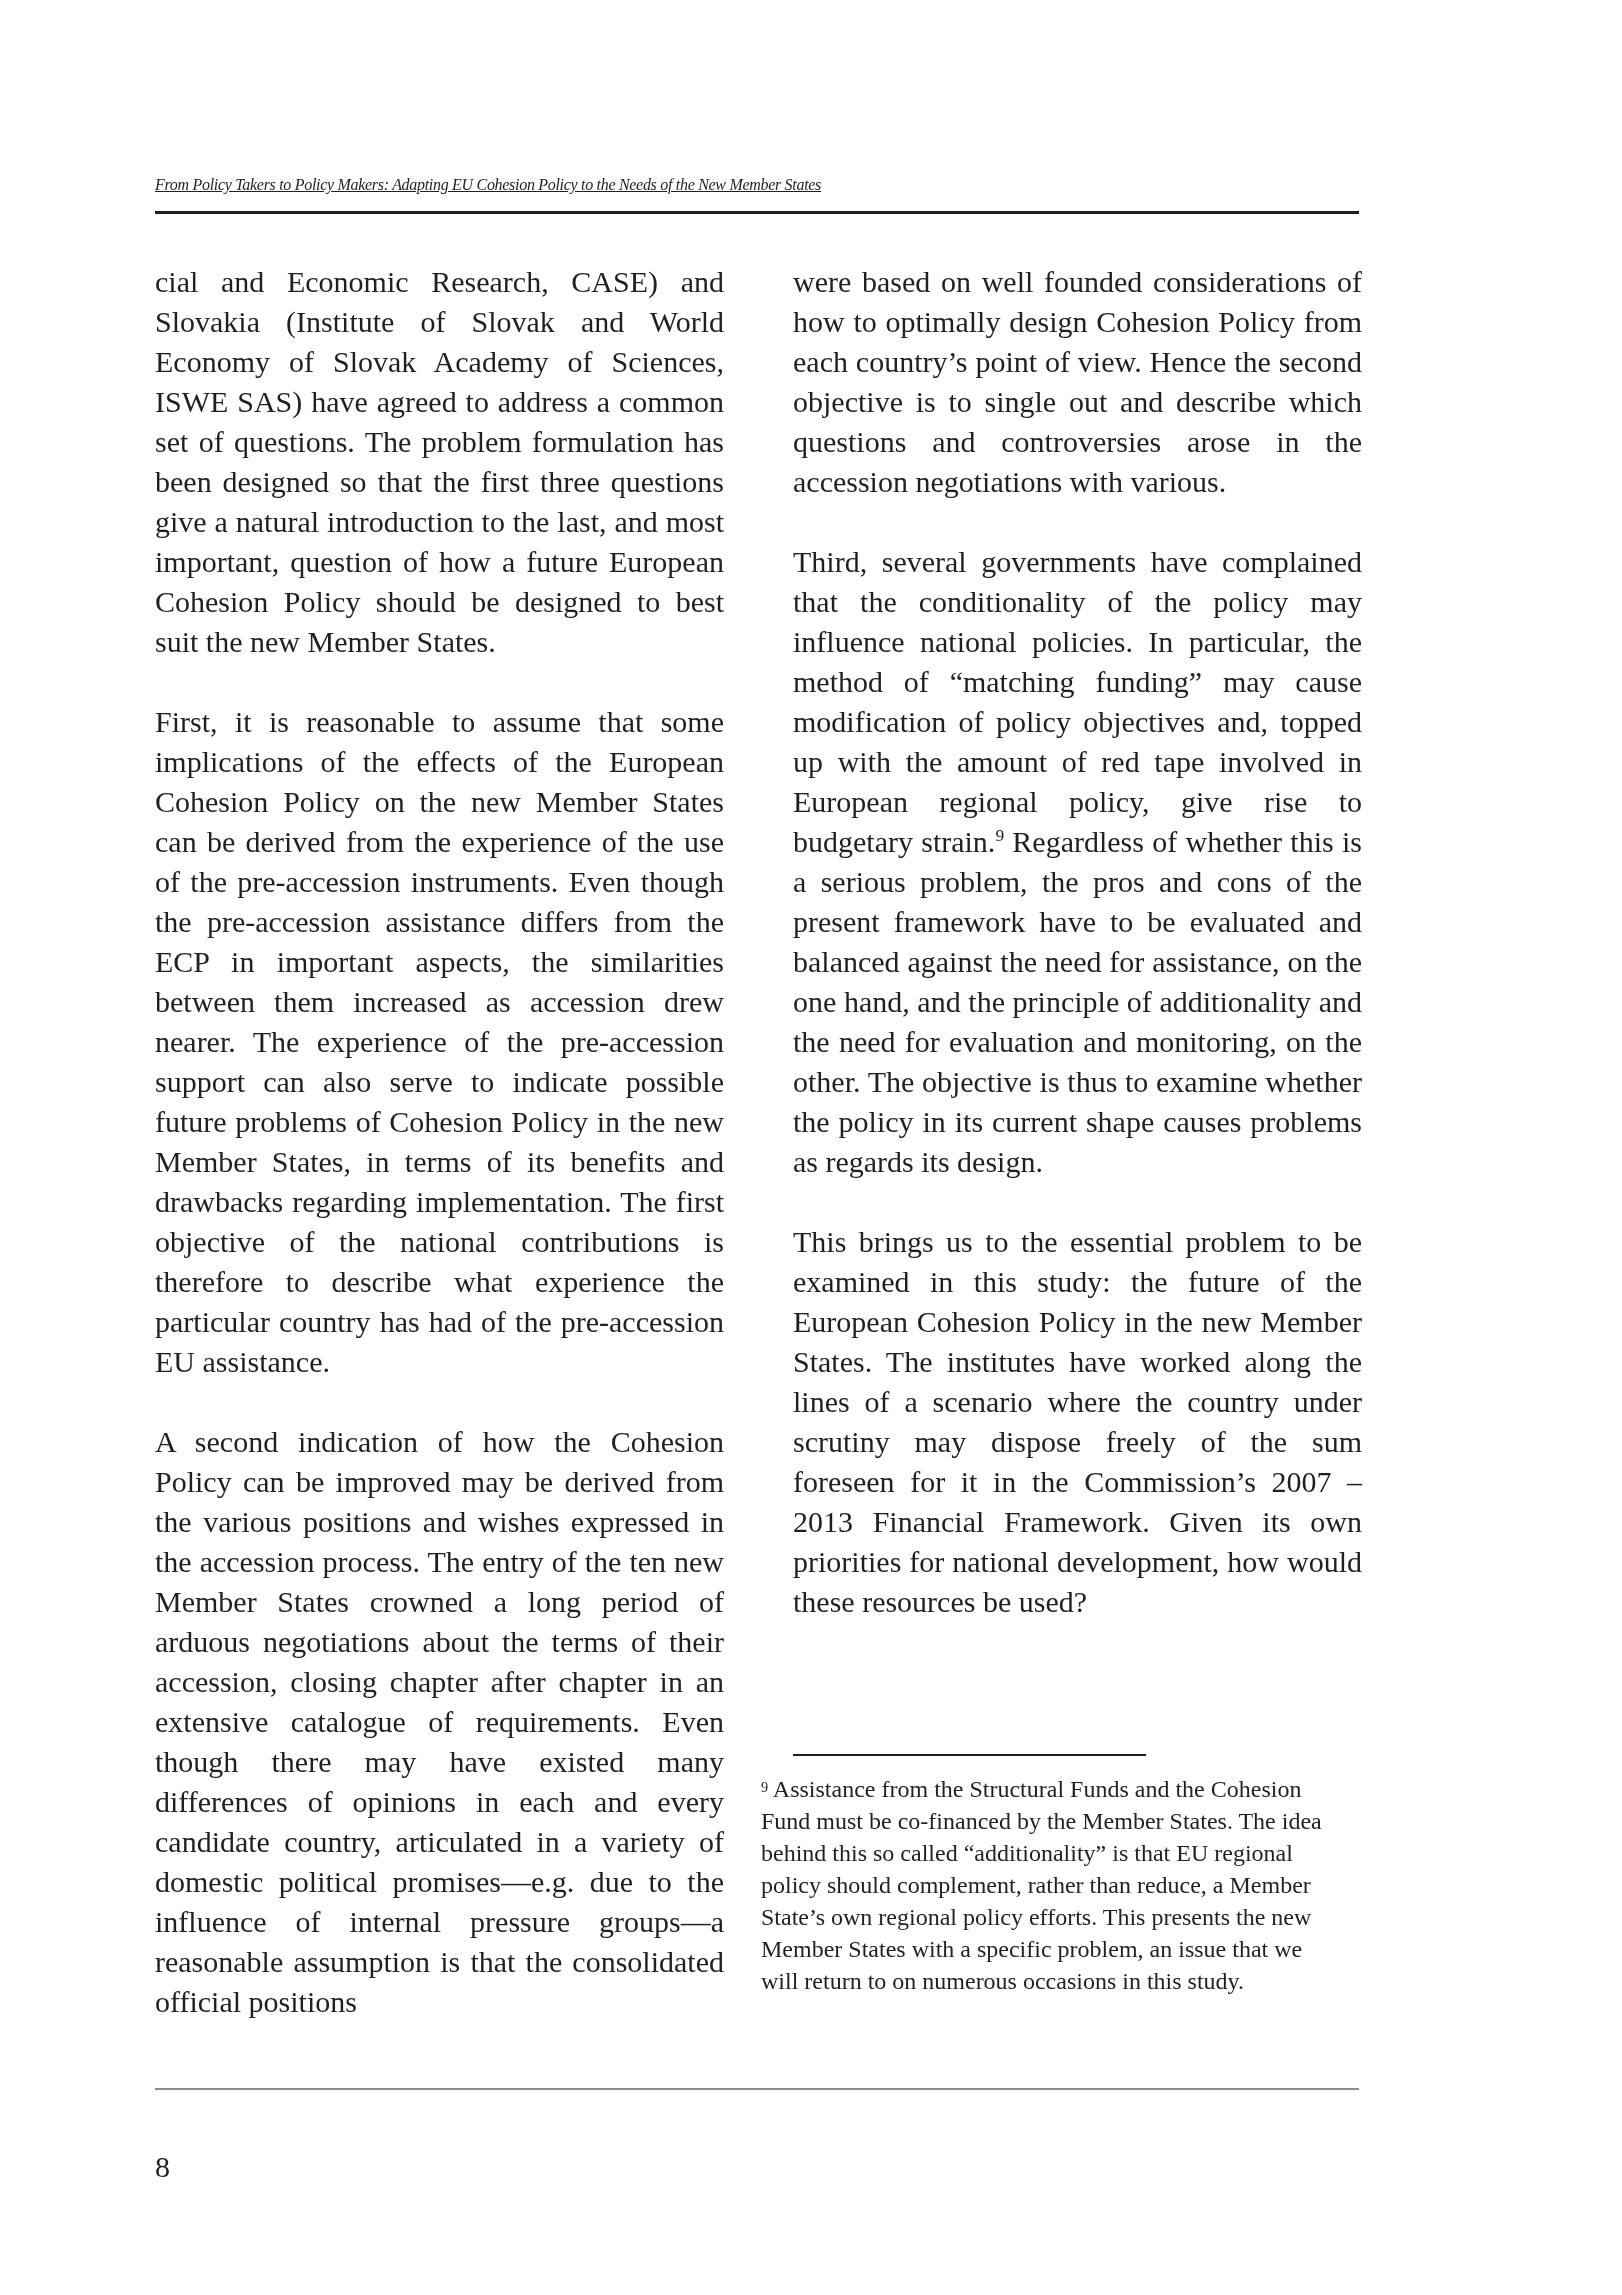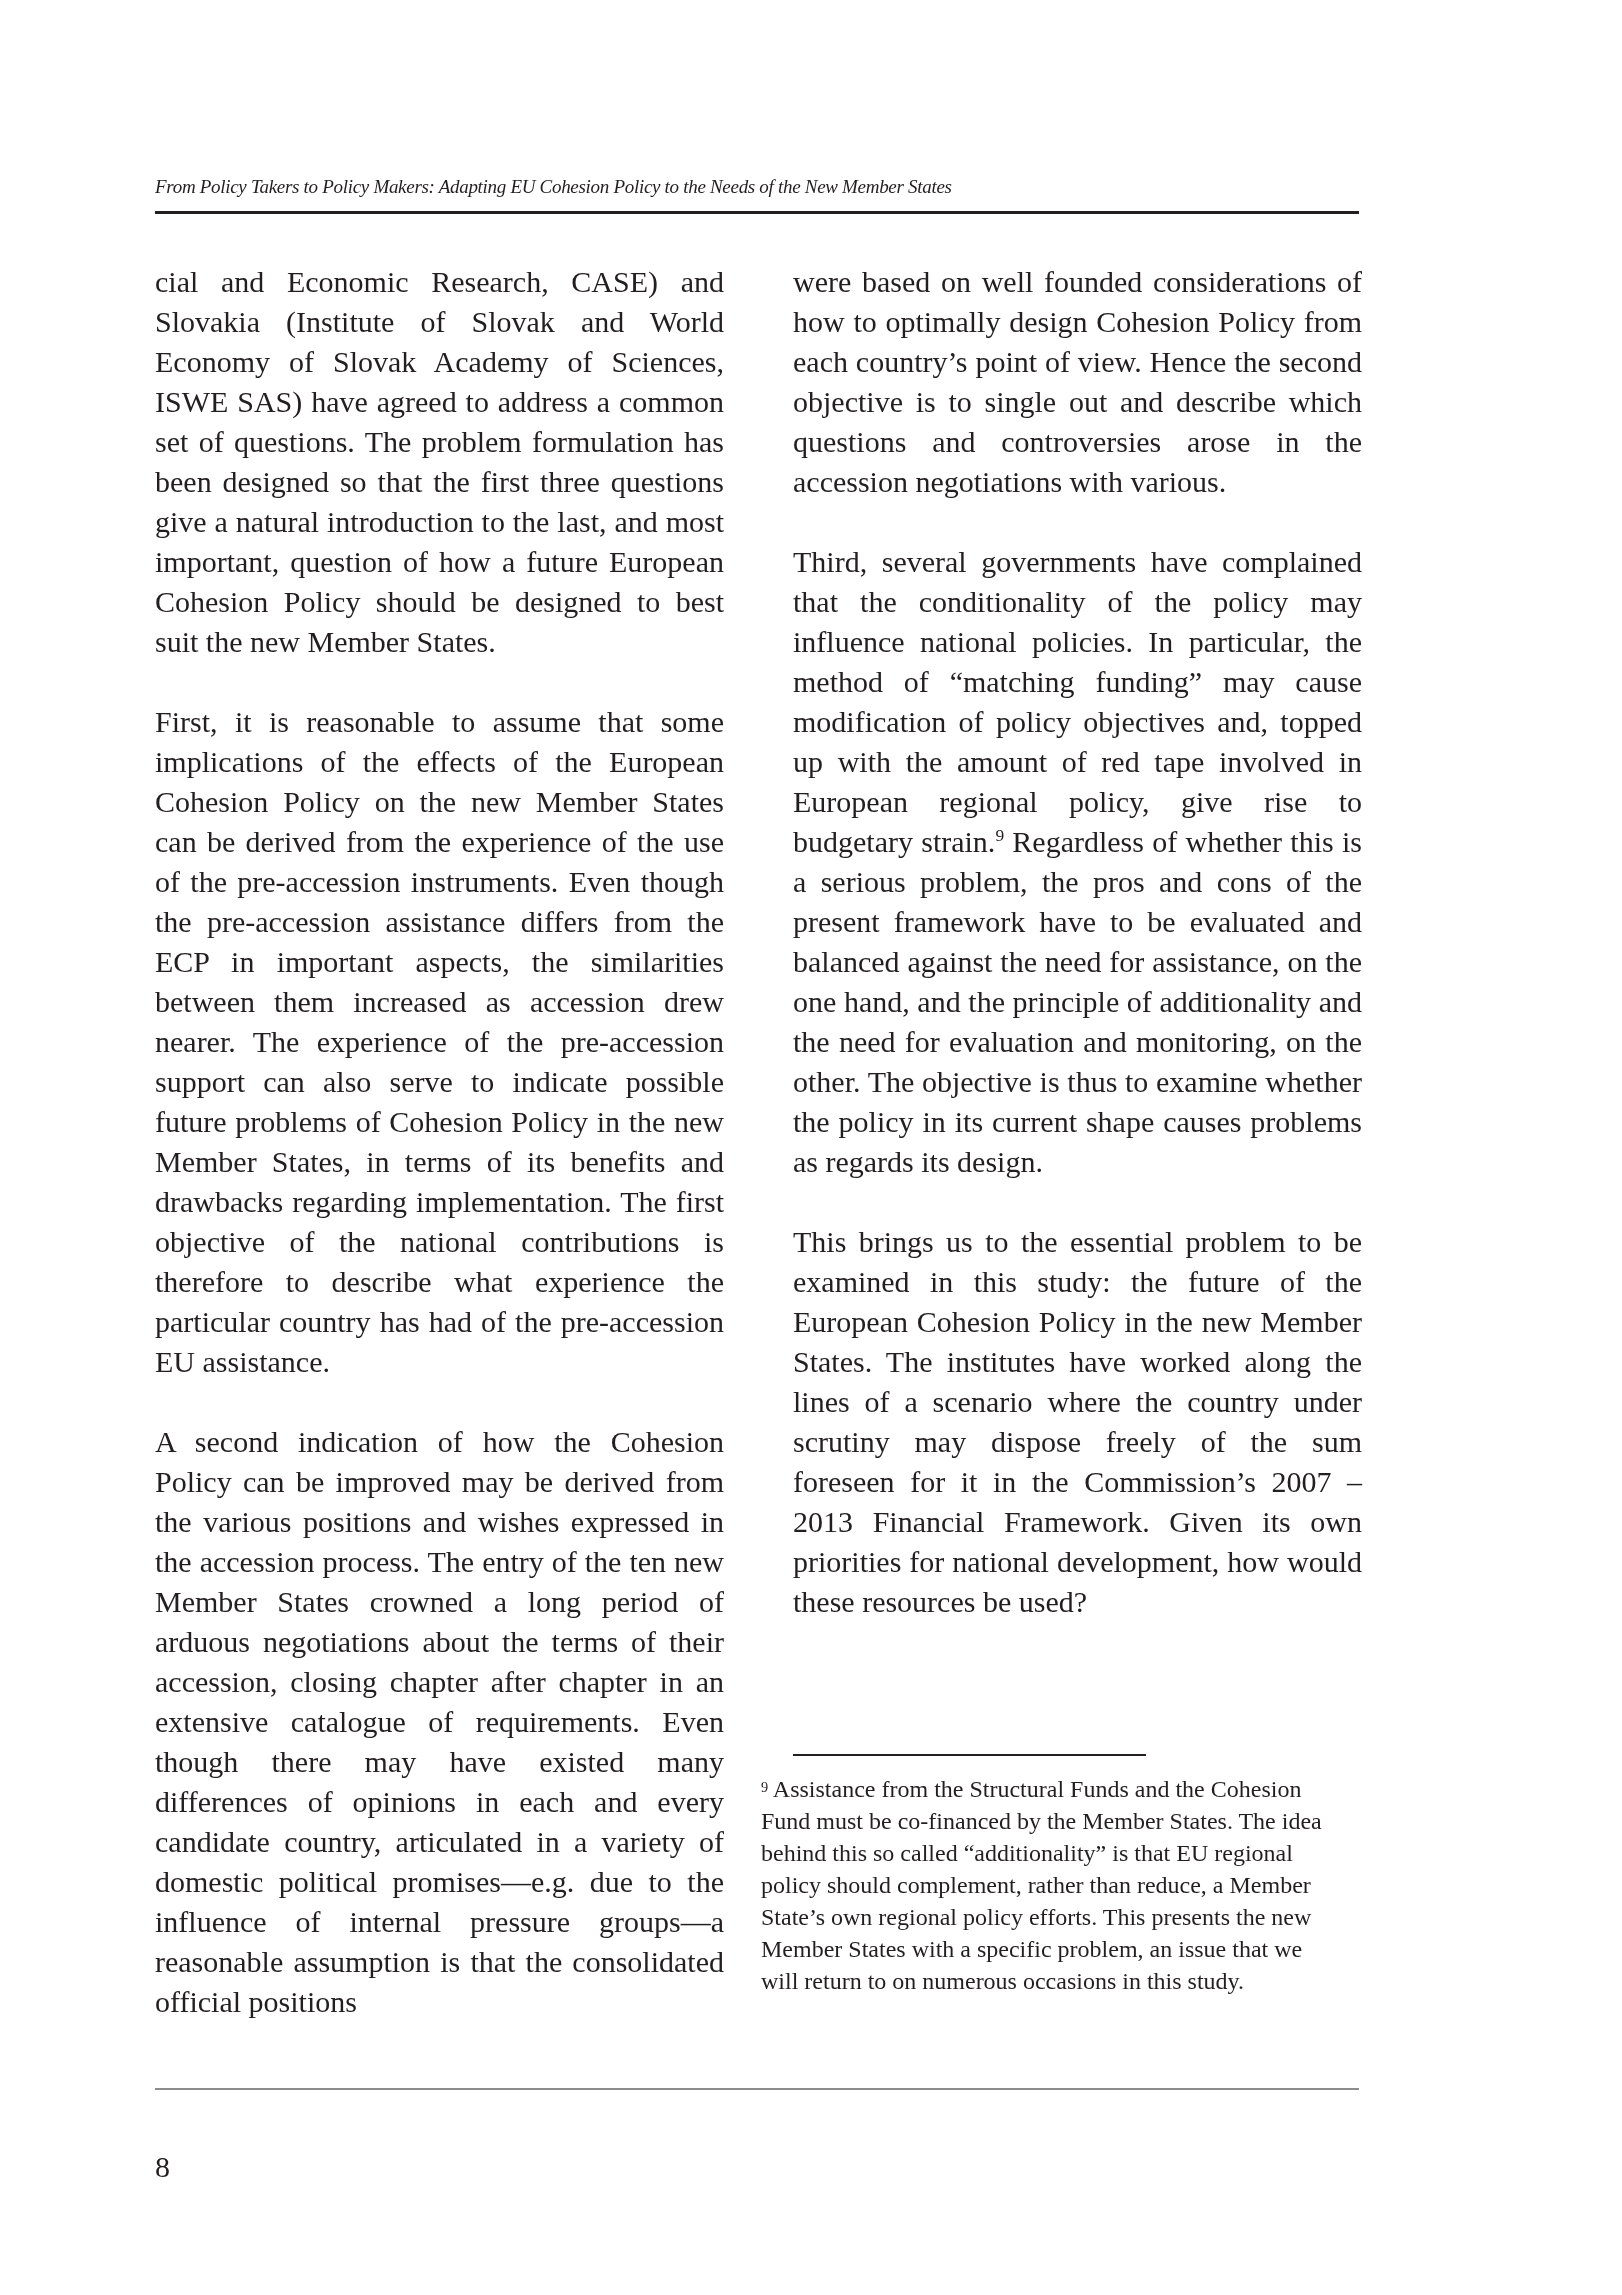--- a/index.html
+++ b/index.html
@@ -1,19 +1,19 @@
 <!DOCTYPE html>
 <html style="font-size:12.7px"><head>
 <meta charset="utf-8">
 <style>
   html, body { margin:0; padding:0; background:#ffffff; }
   body { width:1622px; height:2295px; position:relative; overflow:hidden;
          font-family:"Liberation Serif", "DejaVu Serif", serif; color:#231f20; }
   .running-head { position:absolute; left:155px; top:176px; width:1204px;
-         font-style:italic; font-size:19px; letter-spacing:-0.3px; white-space:nowrap; }
+         font-style:italic; font-size:16px; letter-spacing:-0.3px; white-space:nowrap;text-decoration:underline; }
   .head-rule { position:absolute; left:155px; top:211px; width:1204px; height:3.2px; background:#231f20; }
   .col { position:absolute; top:262px; width:569px; font-size:30px; line-height:40px;
          text-align:justify; hyphens:manual; }
   .col.left { left:155px;font-family:Liberation Serif, serif; }
   .col.right { left:793px; }
   .col p { margin:0 0 40px 0; }
   .fn-rule { position:absolute; left:793px; top:1754px; width:353px; height:1.6px; background:#231f20; }
   .footnote { position:absolute; left:761px; top:1773px; width:569px; font-size:24px; line-height:32px; }
   .footnote sup { font-size:14.3px; vertical-align:top; position:relative; top:-1.6px; }
   sup.fnref { font-size:17.4px; line-height:0; vertical-align:super; }

